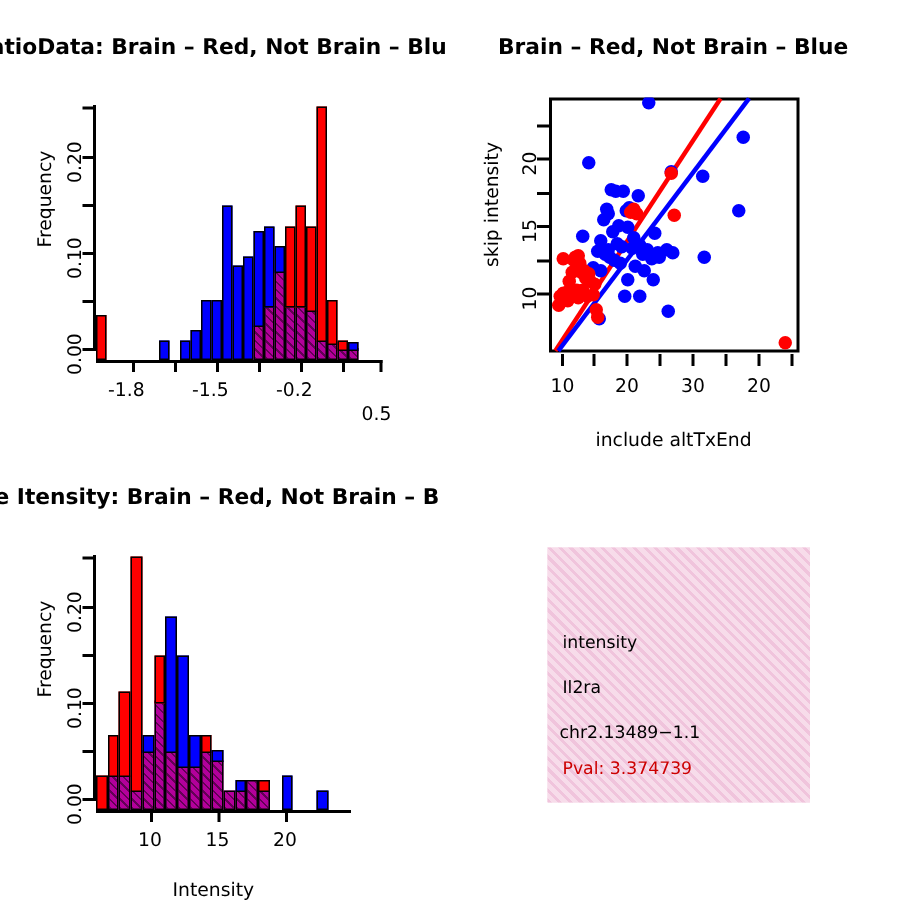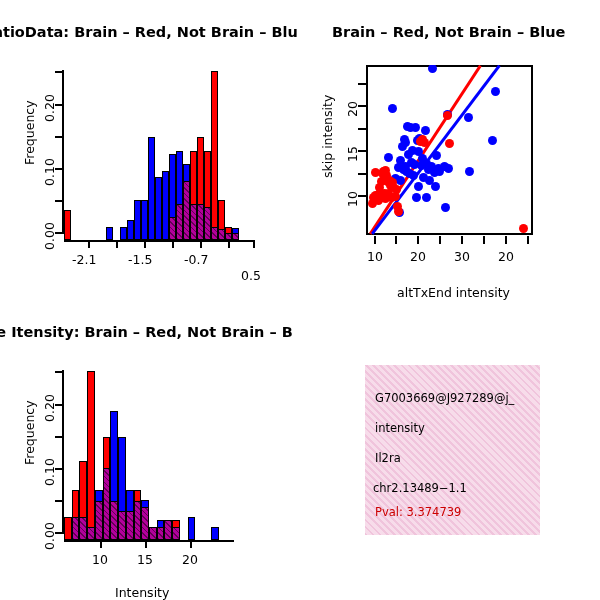--- a/index.html
+++ b/index.html
@@ -46,23 +46,23 @@
   <div class="vlab" style="left:42px;top:122px;">0.20</div>
 
   <div class="tkh" style="left:64px;top:240px;width:191px;"></div>
   <div class="tk" style="left:88px;top:240px;height:8px;"></div>
   <div class="tk" style="left:116px;top:240px;height:8px;"></div>
   <div class="tk" style="left:144px;top:240px;height:8px;"></div>
   <div class="tk" style="left:172px;top:240px;height:8px;"></div>
   <div class="tk" style="left:200px;top:240px;height:8px;"></div>
   <div class="tk" style="left:228px;top:240px;height:8px;"></div>
   <div class="tk" style="left:253px;top:240px;height:8px;"></div>
-  <div class="tick-lab" style="left:72px;top:252px;">-2.1</div>
+  <div class="tick-lab" style="left:72px;top:252px;">-1.8</div>
   <div class="tick-lab" style="left:128px;top:252px;">-1.5</div>
-  <div class="tick-lab" style="left:184px;top:252px;">-0.7</div>
+  <div class="tick-lab" style="left:184px;top:252px;">-0.2</div>
   <div class="tick-lab" style="left:241px;top:268px;">0.5</div>
 
   <div id="ratio-bars" style="position:absolute;left:0;top:0;width:300px;height:300px;">
       <div class="bar" style="left: 64px; width: 7px; top: 210.231px; height: 29.7692px; background: rgb(255, 0, 0);"></div>
       <div class="bar" style="left: 106px; width: 7px; top: 226.769px; height: 13.2308px; background: rgb(0, 0, 255);"></div>
       <div class="bar" style="left: 120px; width: 7px; top: 226.769px; height: 13.2308px; background: rgb(0, 0, 255);"></div>
       <div class="bar" style="left: 127px; width: 7px; top: 220.154px; height: 19.8462px; background: rgb(0, 0, 255);"></div>
       <div class="bar" style="left: 134px; width: 7px; top: 200.308px; height: 39.6923px; background: rgb(0, 0, 255);"></div>
       <div class="bar" style="left: 141px; width: 7px; top: 200.308px; height: 39.6923px; background: rgb(0, 0, 255);"></div>
       <div class="bar" style="left: 148px; width: 7px; top: 137.462px; height: 102.538px; background: rgb(0, 0, 255);"></div>
@@ -90,21 +90,21 @@
       <div class="bar" style="left: 232px; width: 7px; top: 228.092px; height: 5.46923px; background: rgb(0, 0, 255);"></div>
     </div>
 </div>
 
 <div class="panel" style="left:300px;top:0;width:300px;height:300px;">
 
   <div class="ptitle" style="left:32px;top:24px;">Brain – Red, Not Brain – Blue</div>
 
   <div class="vlab" style="left:20px;top:178px;">skip intensity</div>
 
-  <div class="axlab" style="left:97px;top:285px;">altTxEnd intensity</div>
+  <div class="axlab" style="left:97px;top:285px;">include altTxEnd</div>
 
   <div class="plotbox" style="left:66px;top:65px;width:167px;height:170px;"></div>
 
   <div class="tk" style="left:58px;top:195px;height:2px;width:9px;"></div>
   <div class="tk" style="left:58px;top:173px;height:2px;width:9px;"></div>
   <div class="tk" style="left:58px;top:150px;height:2px;width:9px;"></div>
   <div class="tk" style="left:58px;top:128px;height:2px;width:9px;"></div>
   <div class="tk" style="left:58px;top:105px;height:2px;width:9px;"></div>
   <div class="tk" style="left:58px;top:83px;height:2px;width:9px;"></div>
   <div class="vlab" style="left:45px;top:207px;">10</div>
@@ -277,19 +277,18 @@
       <div class="bar" style="left: 172.182px; width: 7.72727px; top: 220.154px; height: 8.11538px; background: rgb(255, 0, 0);"></div>
       <div class="bar" style="left: 187.636px; width: 7.72727px; top: 216.846px; height: 23.1538px; background: rgb(0, 0, 255);"></div>
       <div class="bar" style="left: 210.818px; width: 7.72727px; top: 226.769px; height: 13.2308px; background: rgb(0, 0, 255);"></div>
     </div>
 </div>
 
 <div class="panel" style="left:300px;top:300px;width:300px;height:300px;">
   <div class="infobox" style="left:65px;top:65px;width:175px;height:170px;overflow:hidden;
               background-color:#F7DCEA;
               background-image:repeating-linear-gradient(45deg,#F0C4DC 0 2px,#F7DCEA 2px 5px);">
-    <div class="infoline" style="left:10px;top:26px;color:#000;">G7003669@J927289@j_</div>
     <div class="infoline" style="left:10px;top:56px;color:#000;">intensity</div>
     <div class="infoline" style="left:10px;top:86px;color:#000;">Il2ra</div>
     <div class="infoline" style="left:8px;top:116px;color:#000;">chr2.13489−1.1</div>
     <div class="infoline" style="left:10px;top:140px;color:#CC0000;">Pval: 3.374739</div>
   </div>
 </div>
 
 </body></html>

